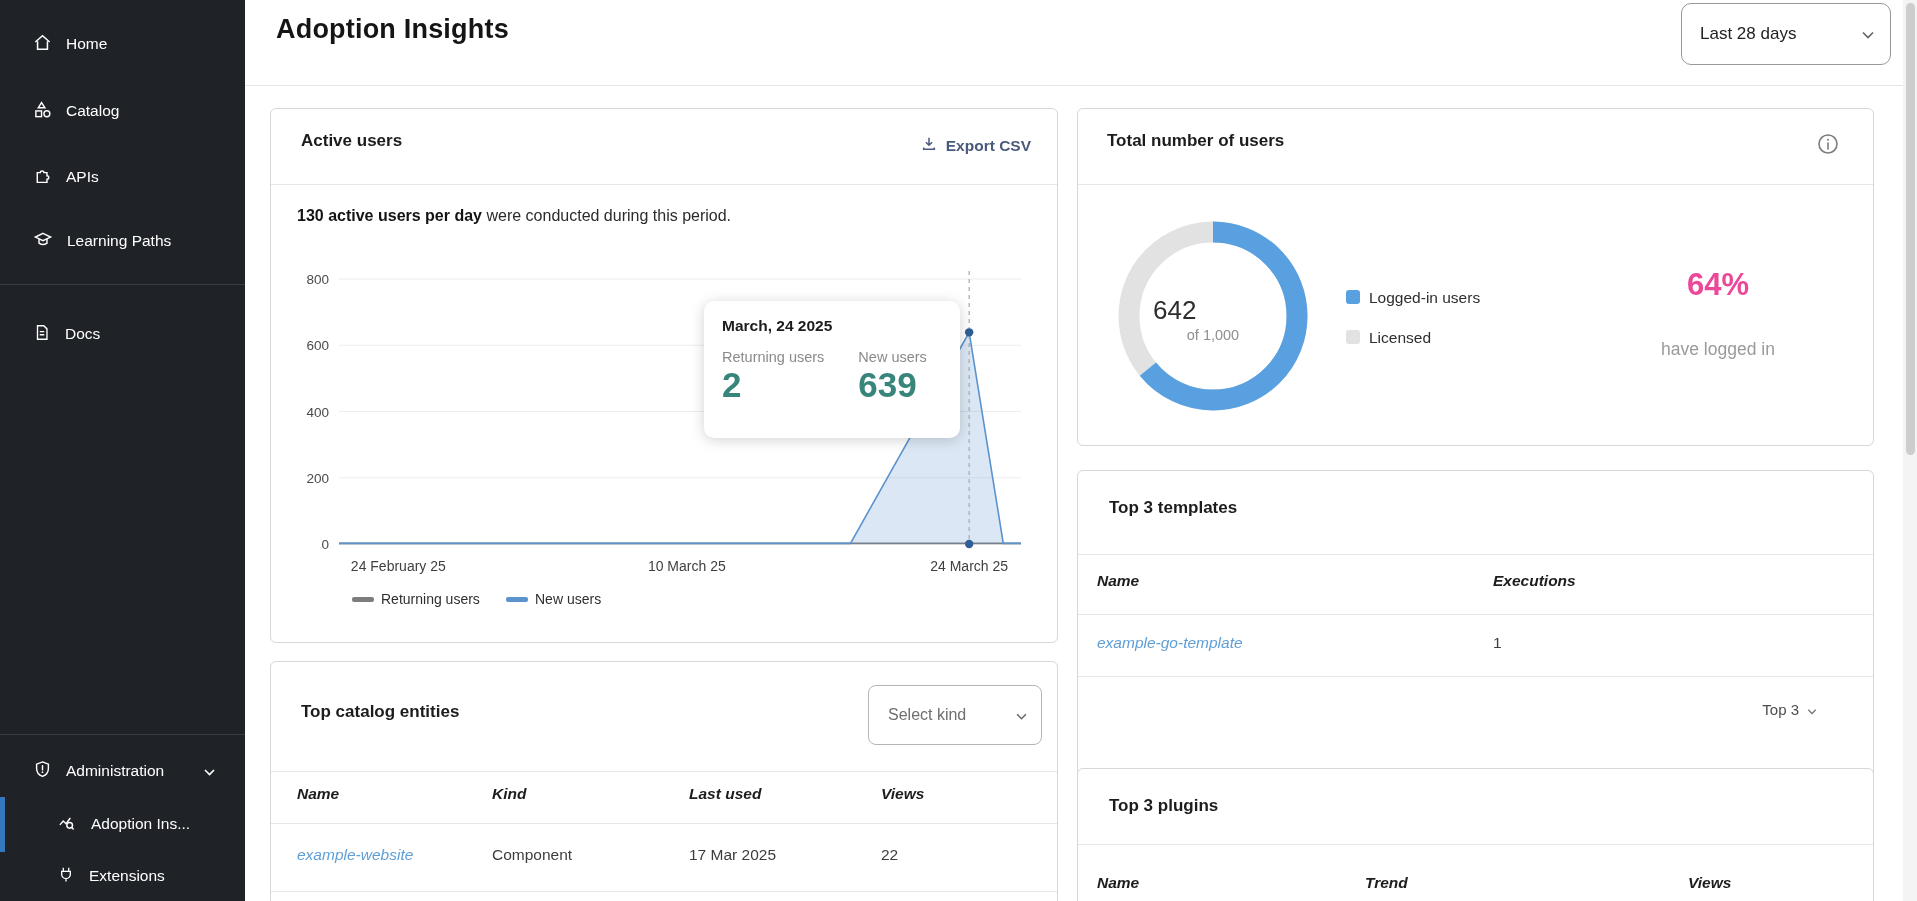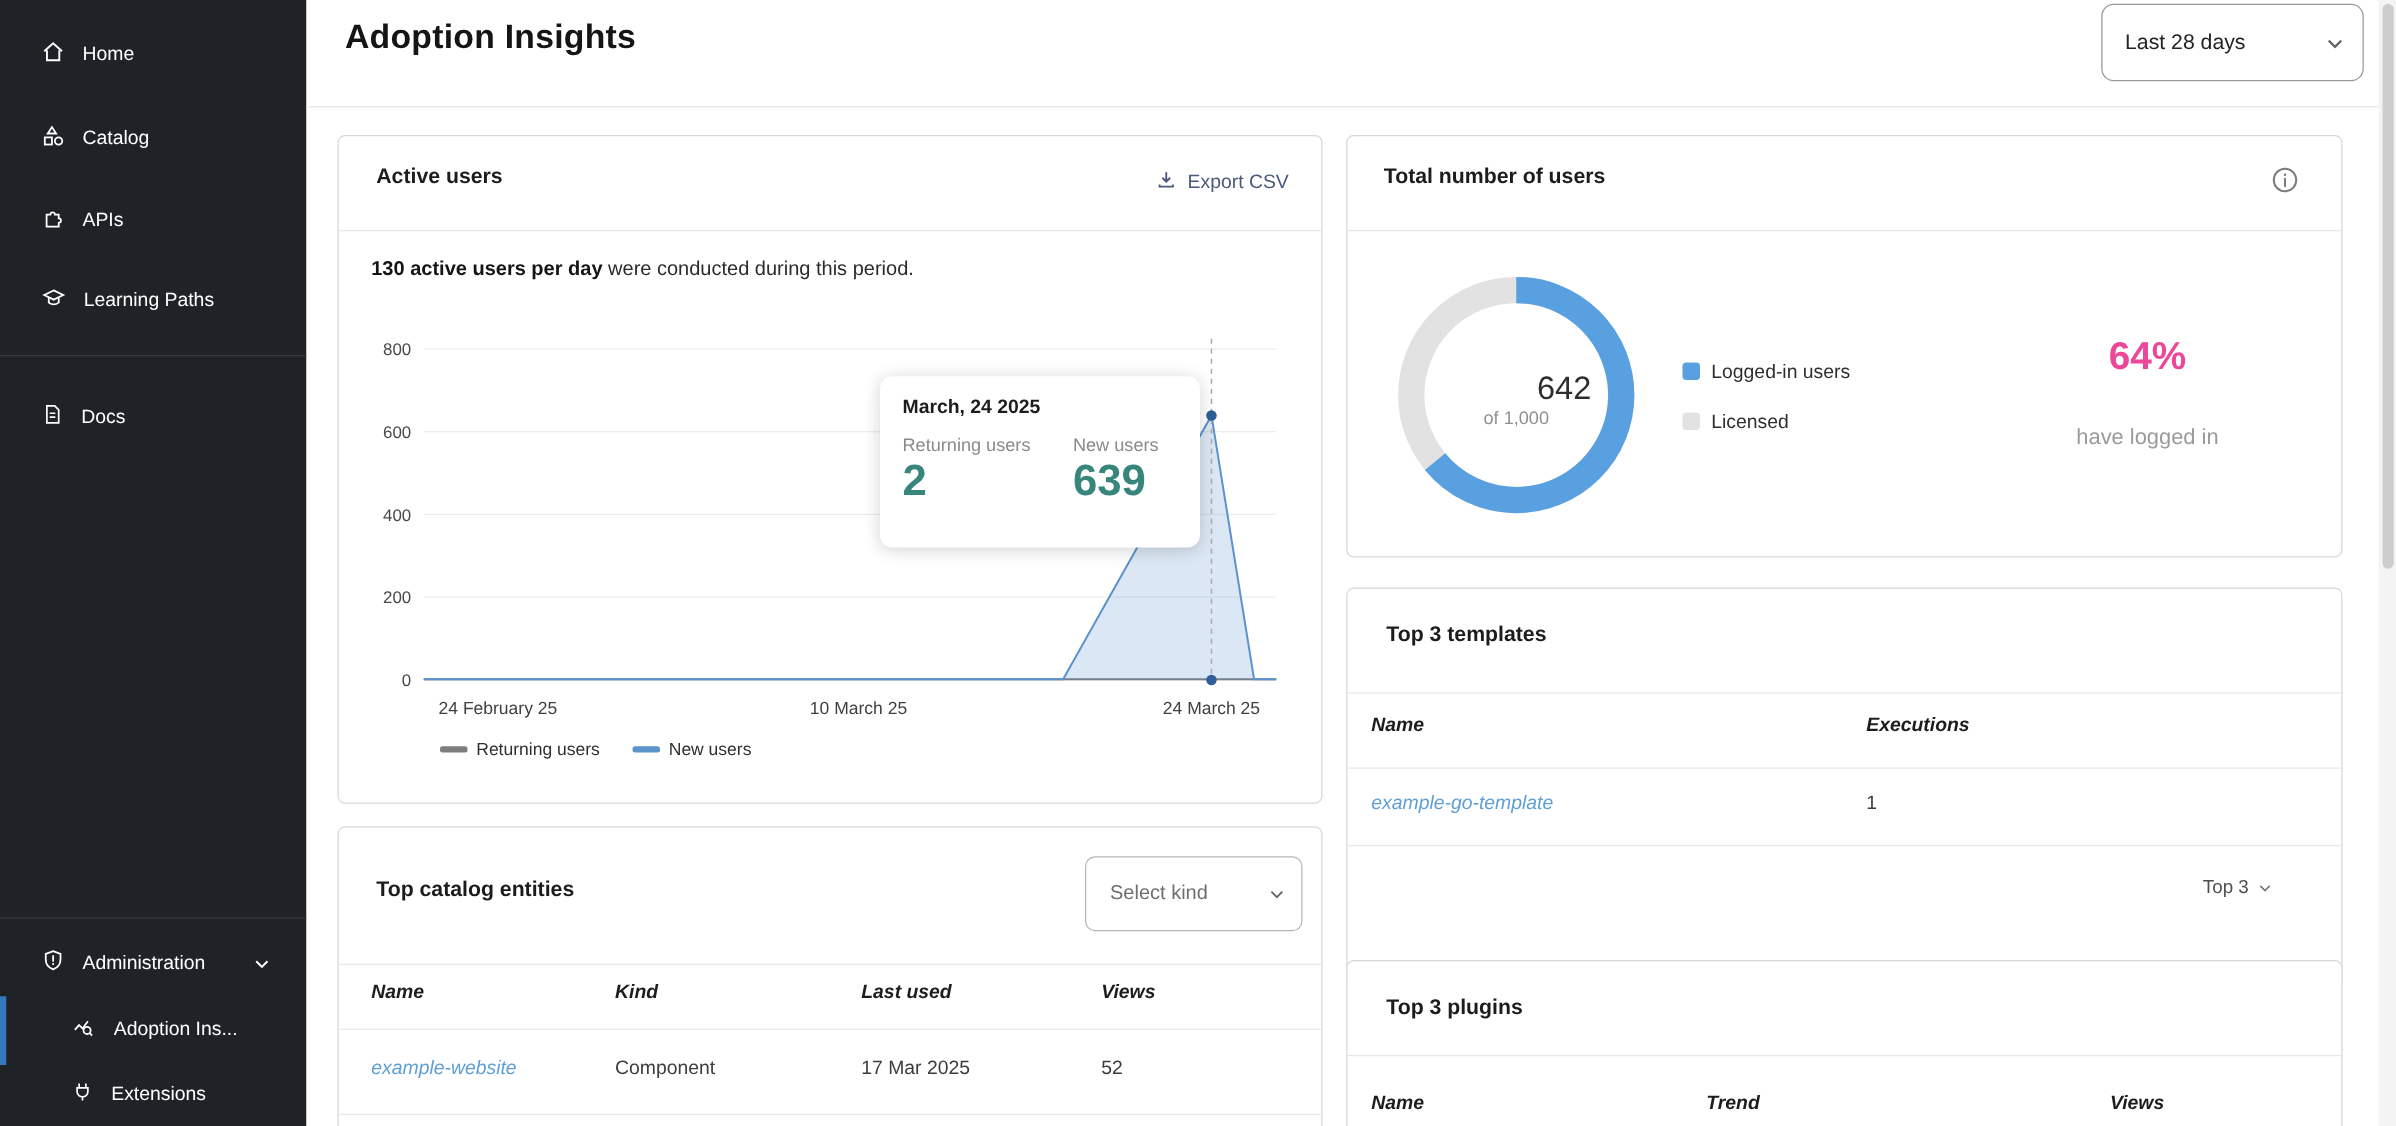--- a/index.html
+++ b/index.html
@@ -36,21 +36,21 @@
   .card-divider { position:absolute; left:0; width:100%; height:1px; background:#e7e7e7; }
 
   #card-active   { left:270px;  top:108px; width:788px; height:535px; }
   #card-catalog  { left:270px;  top:661px; width:788px; height:246px; }
   #card-total    { left:1077px; top:108px; width:797px; height:338px; }
   #card-templates{ left:1077px; top:470px; width:797px; height:324px; }
   #card-plugins  { left:1077px; top:768px; width:797px; height:160px; }
 
   
   #export-csv { position:absolute; right:26px; top:26px; display:flex; align-items:center; gap:9px;
-    color:#4a5a7c; font-size:15.5px; font-weight:400; cursor:pointer; }
+    color:#4a5a7c; font-size:15.5px; font-weight:700; cursor:pointer; }
   #au-summary { position:absolute; left:26px; top:98px; font-size:16px; color:#2b2b2b; }
   #au-summary b { color:#141414; }
   #au-chart { position:absolute; left:10px; top:144px; }
   .legend-row { position:absolute; display:flex; align-items:center; gap:7px; font-size:14px; color:#2f2f2f; }
   .legend-line { width:22px; height:5px; border-radius:2px; }
 
   
   #tooltip { position:absolute; left:433px; top:192px; width:256px; height:137px; background:#fff;
     border-radius:10px; box-shadow:0 2px 14px rgba(0,0,0,.18); padding:16px 18px; z-index:5; }
   #tooltip .tt-title { font-size:15.5px; font-weight:700; color:#1c1c1c; }
@@ -63,21 +63,21 @@
     border:1px solid #b5b5b5; border-radius:8px; display:flex; align-items:center;
     padding:0 14px 0 19px; font-size:16px; color:#6e6e6e; cursor:pointer; background:#fff; }
   #kind-select .sel-caret { margin-left:auto; }
   .th { position:absolute; font-size:15.5px; font-weight:700; color:#1d1d1d;font-style:italic; }
   .td { position:absolute; font-size:15.5px; color:#3d3d3d; }
   a.cell-link { color:#5f9fd6; text-decoration:none; cursor:pointer;font-style:italic; }
 
   
   #info-icon { position:absolute; right:34px; top:24px; cursor:pointer; color:#7c7c7c; }
   #donut-svg { position:absolute; left:25px; top:97px; }
-  #donut-center-val { position:absolute; left:75px; top:186px; width:120px; text-align:right;
+  #donut-center-val { position:absolute; left:75px; top:186px; width:120px; text-align:left;
     font-size:26px; color:#2e2e2e; }
   #donut-center-sub { position:absolute; left:75px; top:218px; width:120px; text-align:center;
     font-size:14.5px; color:#8f8f8f; }
   .donut-leg-sq { position:absolute; left:268px; width:14px; height:14px; border-radius:3px; }
   .donut-leg-label { position:absolute; left:291px; font-size:15.5px; color:#2e2e2e; }
   #big-pct { position:absolute; left:540px; top:158px; width:200px; text-align:center;
     font-size:31px; font-weight:700; color:#ec4899; }
   #big-pct-sub { position:absolute; left:540px; top:230px; width:200px; text-align:center;
     font-size:17.5px; color:#9a9a9a; }
 
@@ -236,21 +236,21 @@
   </div>
   <div class="card-divider" style="top:109px"></div>
   <div class="th" style="left:26px;  top:123px">Name</div>
   <div class="th" style="left:221px; top:123px">Kind</div>
   <div class="th" style="left:418px; top:123px">Last used</div>
   <div class="th" style="left:610px; top:123px">Views</div>
   <div class="card-divider" style="top:161px"></div>
   <div class="td" style="left:26px;  top:184px"><a class="cell-link">example-website</a></div>
   <div class="td" style="left:221px; top:184px">Component</div>
   <div class="td" style="left:418px; top:184px">17 Mar 2025</div>
-  <div class="td" style="left:610px; top:184px">52</div>
+  <div class="td" style="left:610px; top:184px">22</div>
   <div class="card-divider" style="top:229px"></div>
 </div>
 
 <div id="card-total" class="card">
   <div class="card-title" style="left:29px; top:22px">Total number of users</div>
   <span id="info-icon"><svg width="22" height="22" viewBox="0 0 22 22" fill="none" stroke="#7c7c7c" stroke-width="1.6">
         <circle cx="11" cy="11" r="9"></circle>
         <path d="M11 10v6" stroke-linecap="round"></path>
         <circle cx="11" cy="6.8" r="1" fill="#7c7c7c" stroke="none"></circle>
       </svg></span>

